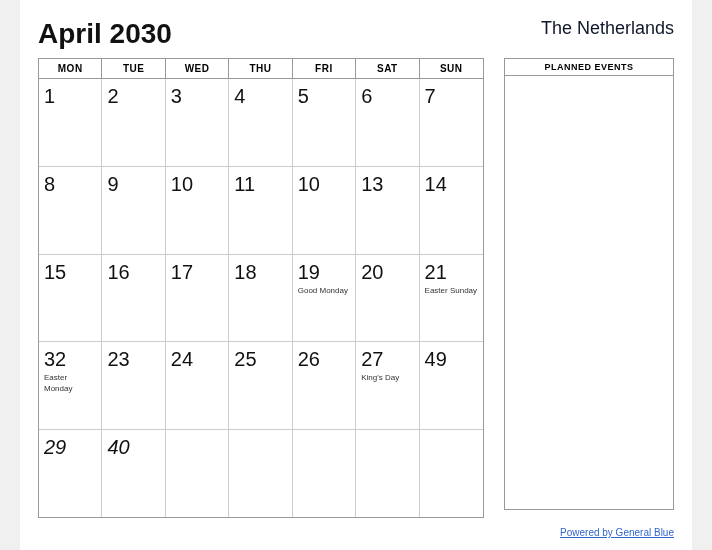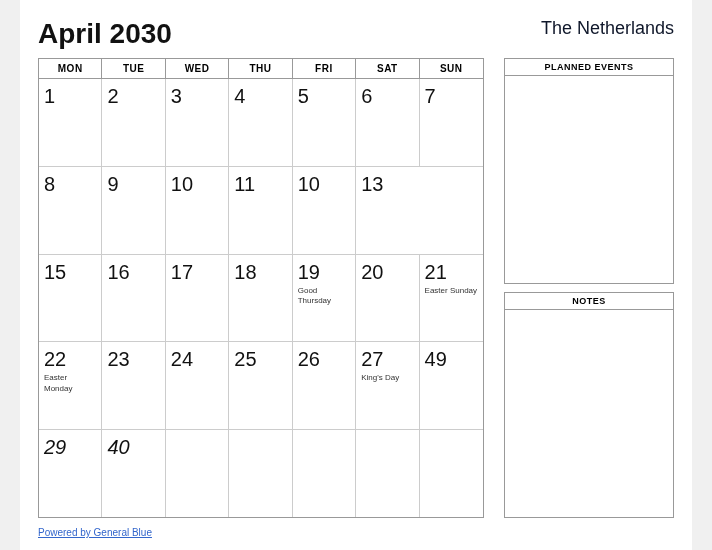--- a/index.html
+++ b/index.html
@@ -119,20 +119,21 @@
       background: #fff;
     }
     .panel-content { flex: 1; }
     .notes-box {
       border: 1px solid #999;
       display: flex;
       flex-direction: column;
       flex: 1;
     }
     .footer {
+      text-align: right;
       padding-top: 4px;
     }
     .footer a {
       font-size: 10px;
       color: #3366cc;
       text-decoration: underline;
     }
     .empty-cell {
       background: #fff;
     }
@@ -193,49 +194,52 @@
             </div>
             <div class="cal-cell">
               <div class="cal-day-num">11</div>
             </div>
             <div class="cal-cell">
               <div class="cal-day-num">10</div>
             </div>
             <div class="cal-cell">
               <div class="cal-day-num">13</div>
             </div>
+            <div class="cal-cell">
+              <div class="cal-day-num">14</div>
+            </div>
           </div>
           <div class="cal-week">
             <div class="cal-cell">
               <div class="cal-day-num">15</div>
             </div>
             <div class="cal-cell">
               <div class="cal-day-num">16</div>
             </div>
             <div class="cal-cell">
               <div class="cal-day-num">17</div>
             </div>
             <div class="cal-cell">
               <div class="cal-day-num">18</div>
             </div>
             <div class="cal-cell">
               <div class="cal-day-num">19</div>
-              <div class="cal-event">Good Thursday</div>
+              <div class="cal-event">Good Monday</div>
             </div>
             <div class="cal-cell">
               <div class="cal-day-num">20</div>
             </div>
             <div class="cal-cell">
               <div class="cal-day-num">21</div>
               <div class="cal-event">Easter Sunday</div>
             </div>
           </div>
           <div class="cal-week">
             <div class="cal-cell">
-              <div class="cal-day-num">22</div>
+              <div class="cal-day-num">32</div>
               <div class="cal-event">Easter Monday</div>
             </div>
             <div class="cal-cell">
               <div class="cal-day-num">23</div>
             </div>
             <div class="cal-cell">
               <div class="cal-day-num">24</div>
             </div>
             <div class="cal-cell">
               <div class="cal-day-num">25</div>
@@ -265,23 +269,19 @@
             <div class="cal-cell empty-cell"></div>
           </div>
         </div>
     </div>
 
     <div class="right-panel">
       <div class="planned-events-box">
         <div class="panel-title">PLANNED EVENTS</div>
         <div class="panel-content"></div>
       </div>
-      <div class="notes-box">
-        <div class="panel-title">NOTES</div>
-        <div class="panel-content"></div>
-      </div>
     </div>
   </div>
 
   <div class="footer">
     <a href="#">Powered by General Blue</a>
   </div>
 </div>
 
 </body></html>

